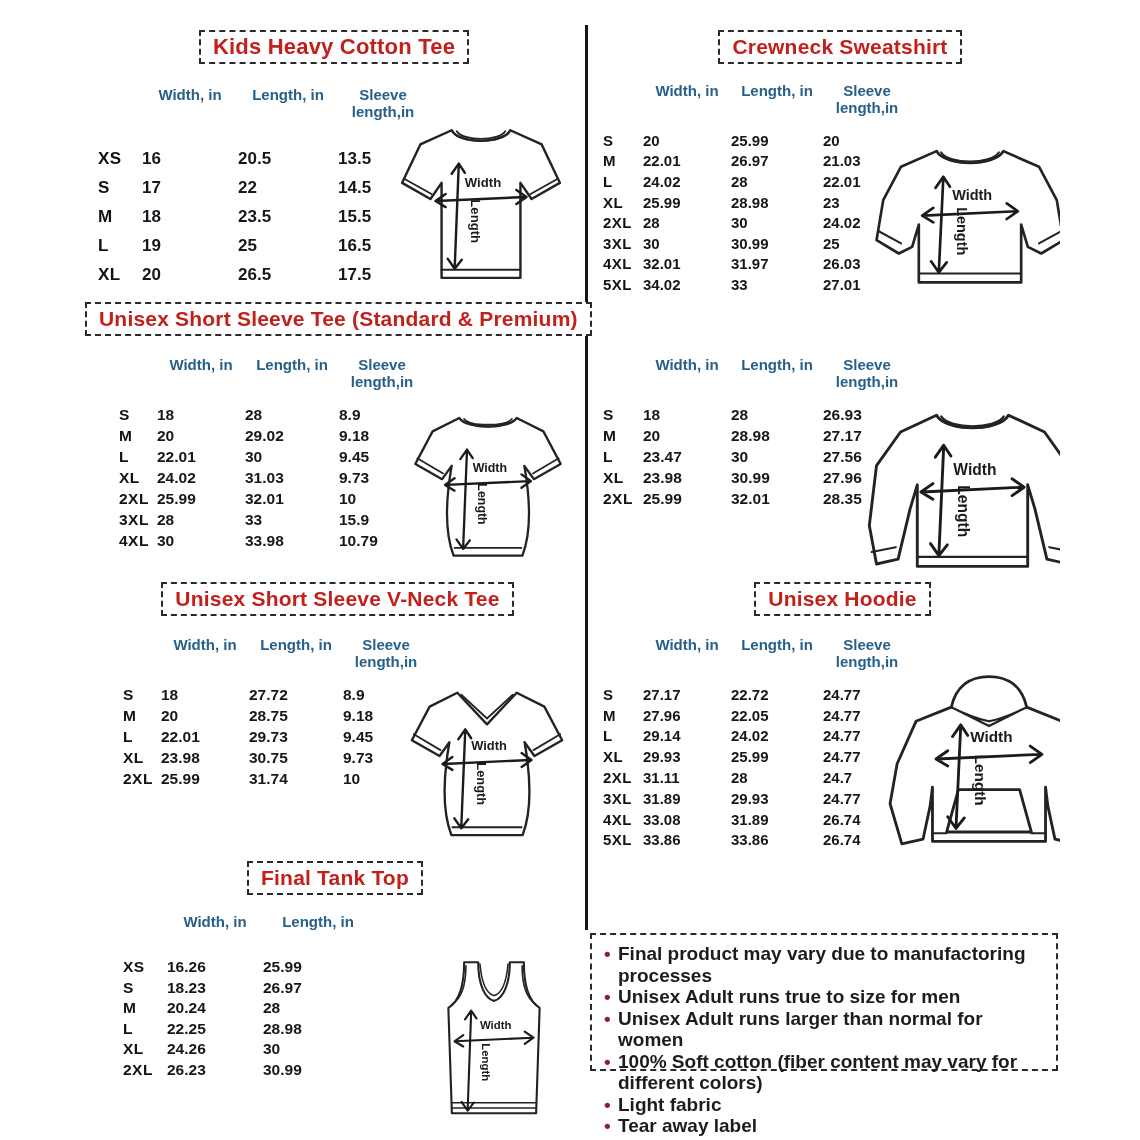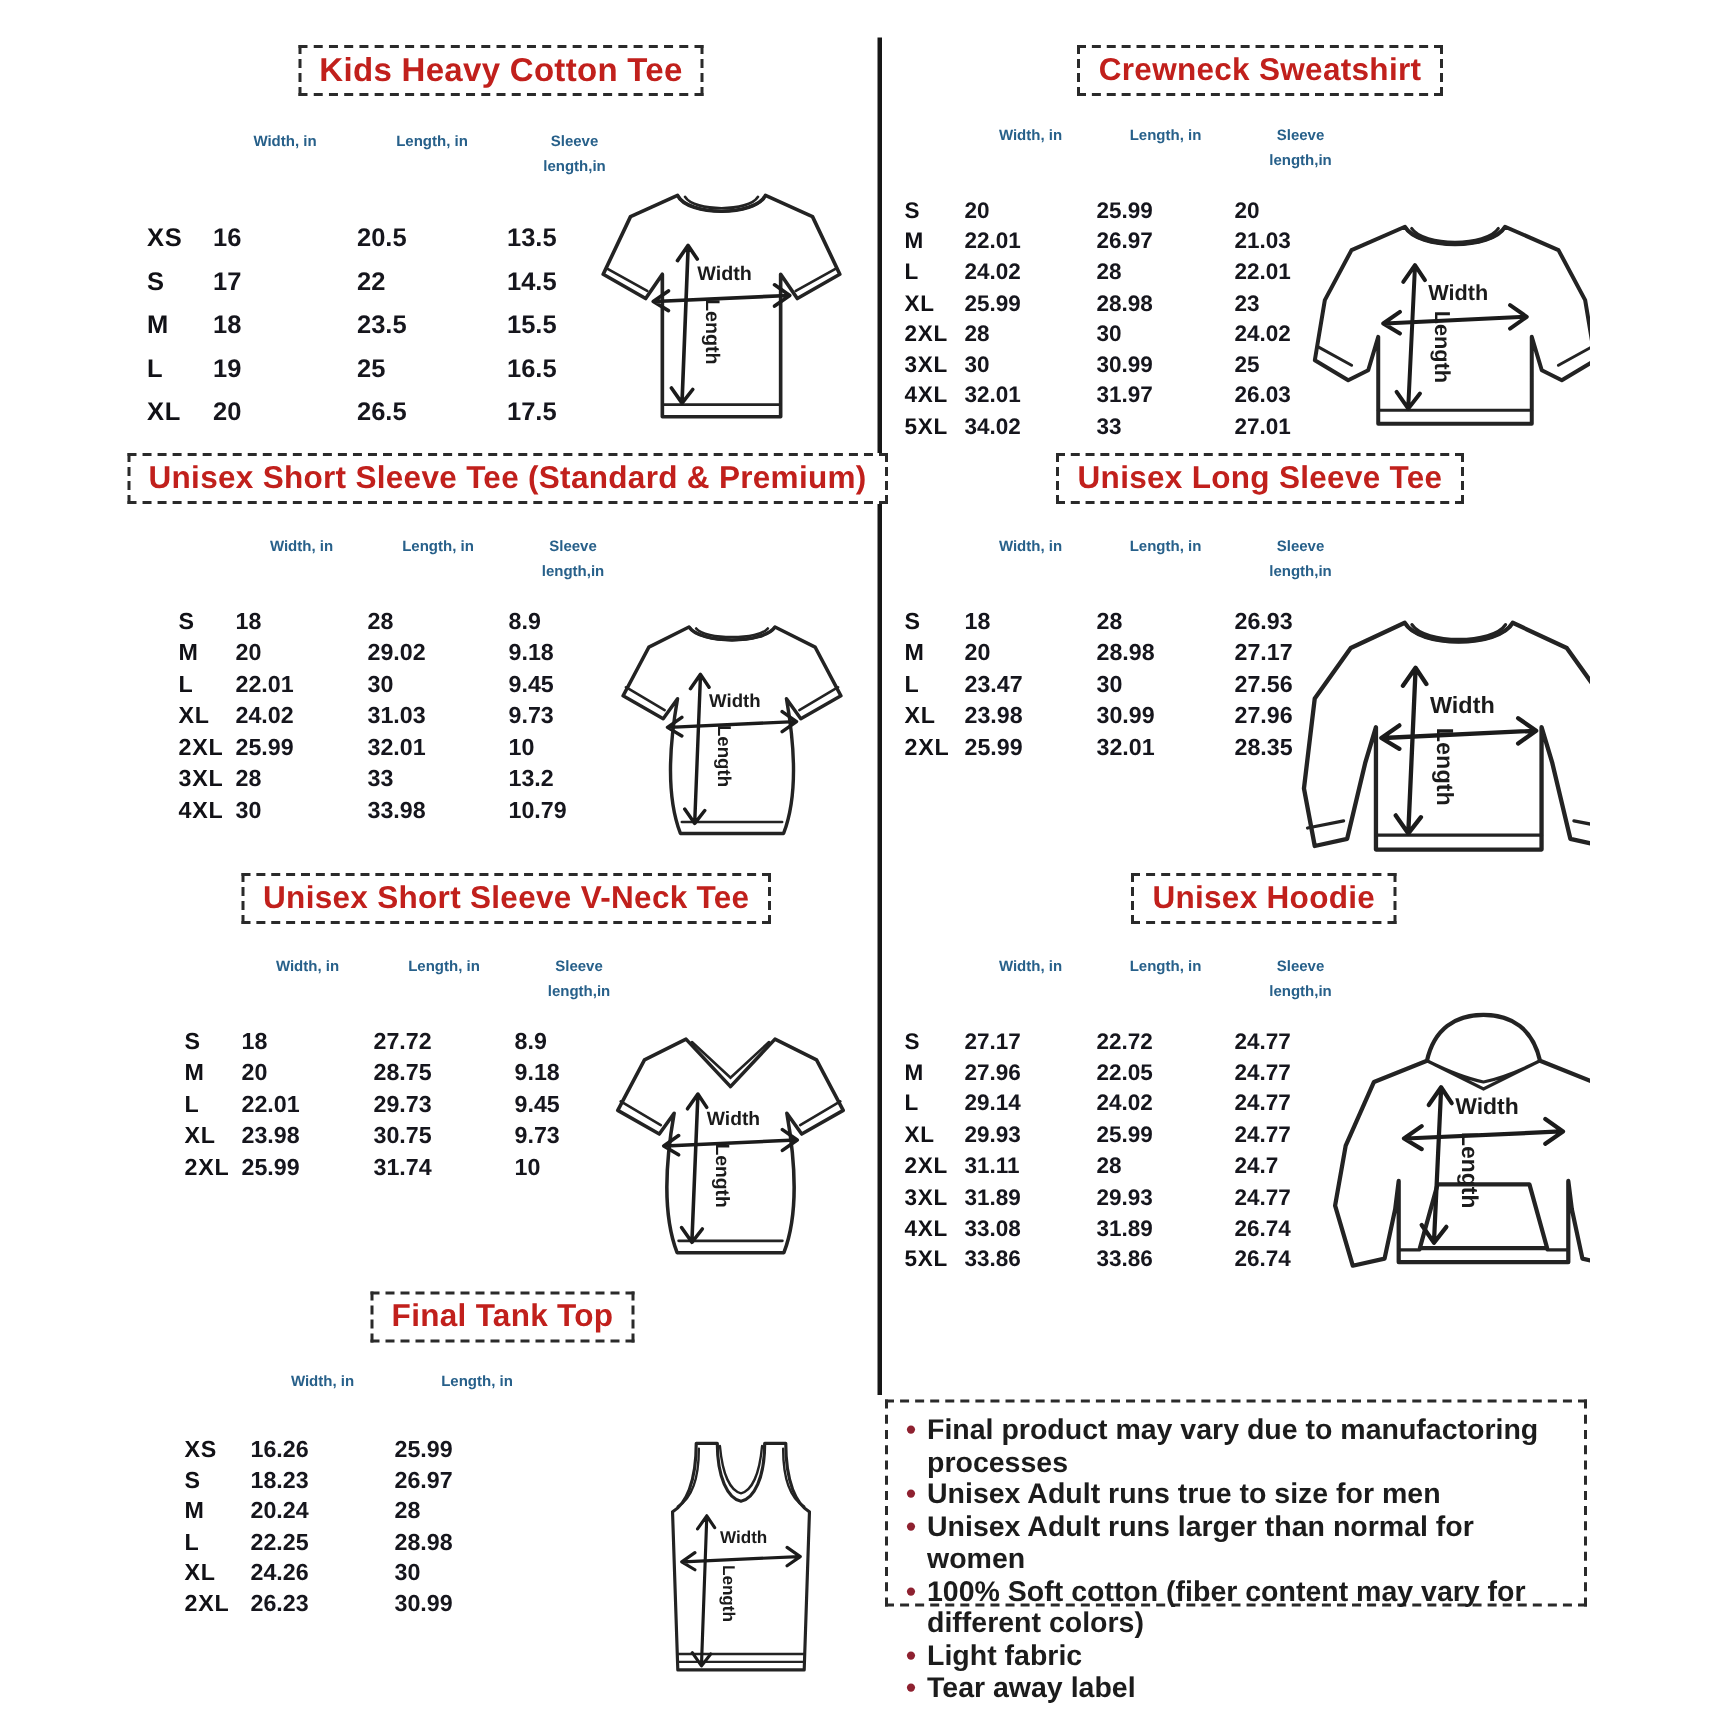--- a/index.html
+++ b/index.html
@@ -20,21 +20,21 @@
   .head{
     height:var(--hh);align-items:flex-start;justify-content:center;text-align:center;
     white-space:pre-line;color:#27608a;padding-top:4px;font-size:15px;line-height:17px;
   }
   .corner{height:var(--hh);}
   .size{letter-spacing:.5px;color:#111116;}
   .val{color:#16161d;}
   .panel-kids .cell{font-size:17px;}
   .panel-mid .cell{font-size:15.5px;}
   .panel-8row .cell{font-size:15px;}
-  .panel-kids .head,.panel-mid .head,.panel-8row .head{font-size:10px;}
+  .panel-kids .head,.panel-mid .head,.panel-8row .head{font-size:15px;}
   .illus{position:absolute;}
   .illus .garment{fill:#fff;stroke:#232323;stroke-width:2.4;stroke-linejoin:round;stroke-linecap:round;}
   .illus .detail{fill:none;stroke:#232323;stroke-width:1.8;stroke-linecap:round;}
   .illus .dim{fill:none;stroke:#1b1b1b;stroke-width:2.4;stroke-linecap:round;stroke-linejoin:round;}
   .illus text{fill:#1b1b1b;font-weight:700;font-size:13px;font-family:"Liberation Sans","DejaVu Sans",sans-serif;}
   .notes{
     position:absolute;border:2px dashed #2a2a2a;background:#fff;
     padding:8px 12px;box-sizing:border-box;
   }
   .notes ul{margin:0;padding:0;list-style:none;}
@@ -167,39 +167,38 @@
         <div class="cell val">24.02</div>
         <div class="cell val">31.03</div>
         <div class="cell val">9.73</div>
         <div class="cell size">2XL</div>
         <div class="cell val">25.99</div>
         <div class="cell val">32.01</div>
         <div class="cell val">10</div>
         <div class="cell size">3XL</div>
         <div class="cell val">28</div>
         <div class="cell val">33</div>
-        <div class="cell val">13.2</div>
+        <div class="cell val">15.9</div>
         <div class="cell size">4XL</div>
         <div class="cell val">30</div>
         <div class="cell val">33.98</div>
         <div class="cell val">10.79</div>
       </div>
     <svg class="illus" viewBox="0 0 180 180" style="left:313px;top:95px;width:180px;height:172px;">
       <path class="garment" d="M60,22 L32,36 L14,70 L42,86 L52,72 C46,106 44,140 54,166 L126,166 C136,140 134,106 128,72 L138,86 L166,70 L148,36 L120,22 C112,34 68,34 60,22 Z"></path>
       <path class="detail" d="M60,22 C68,34 112,34 120,22 M65,23 C71,31 109,31 115,23"></path>
       <path class="detail" d="M16,64 L43,80 M164,64 L137,80 M55,158 L125,158"></path>
       <path class="dim" d="M46,92 L134,88 M55,85 L45,92 L55,98 M125,81 L135,88 L125,95"></path>
       <path class="dim" d="M68,56 L64,158 M61,65 L68,55 L74,64 M57,149 L64,159 L71,150"></path>
       <text x="92" y="78" text-anchor="middle">Width</text>
       <text x="80" y="112" text-anchor="middle" transform="rotate(90 80,112)">Length</text>
     </svg>
   </section>
 
   <section class="panel panel-mid" style="left:595px;top:302px;width:490px;height:270px;">
-    <div class="title-box">Unisex Long Sleeve Tee</div>
     <div class="tbl" style="left:8px;top:50px;--rh:21px;--hh:48px;grid-template-columns:40px 88px 92px 88px;">
         <div class="cell corner"></div>
         <div class="cell head">Width,  in</div>
         <div class="cell head">Length,  in</div>
         <div class="cell head">Sleeve
 length,in</div>
         <div class="cell size">S</div>
         <div class="cell val">18</div>
         <div class="cell val">28</div>
         <div class="cell val">26.93</div>

